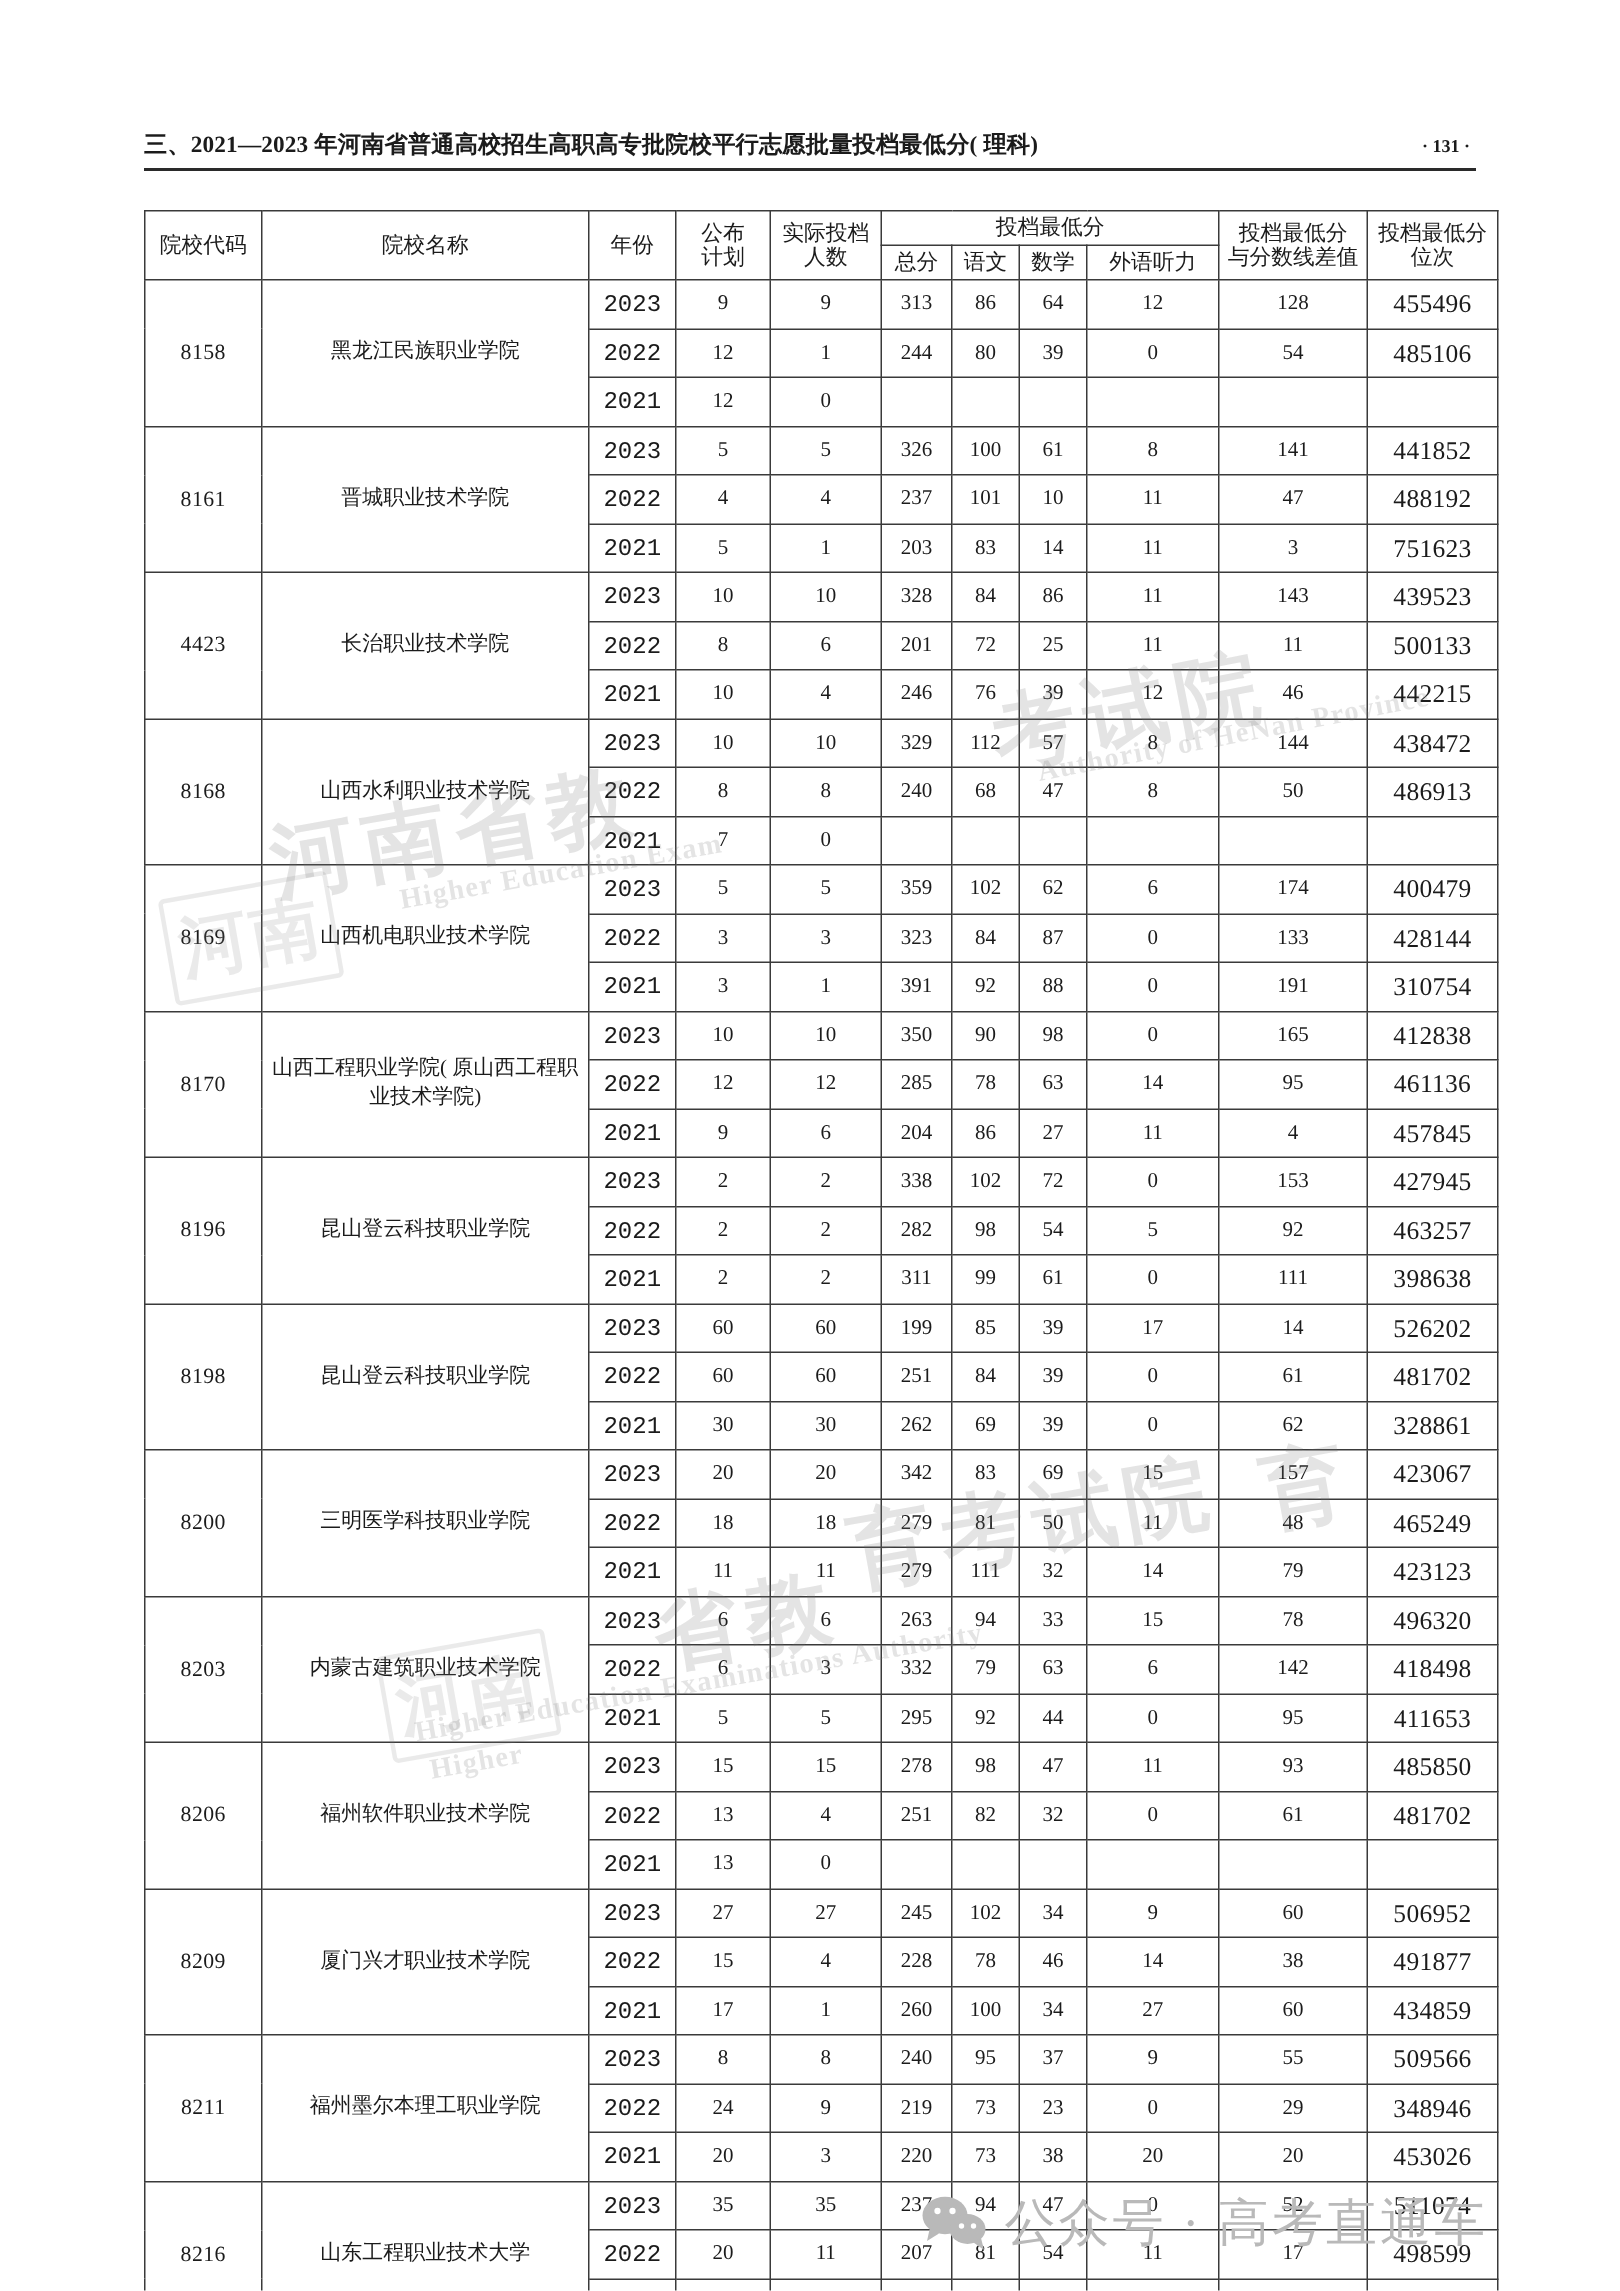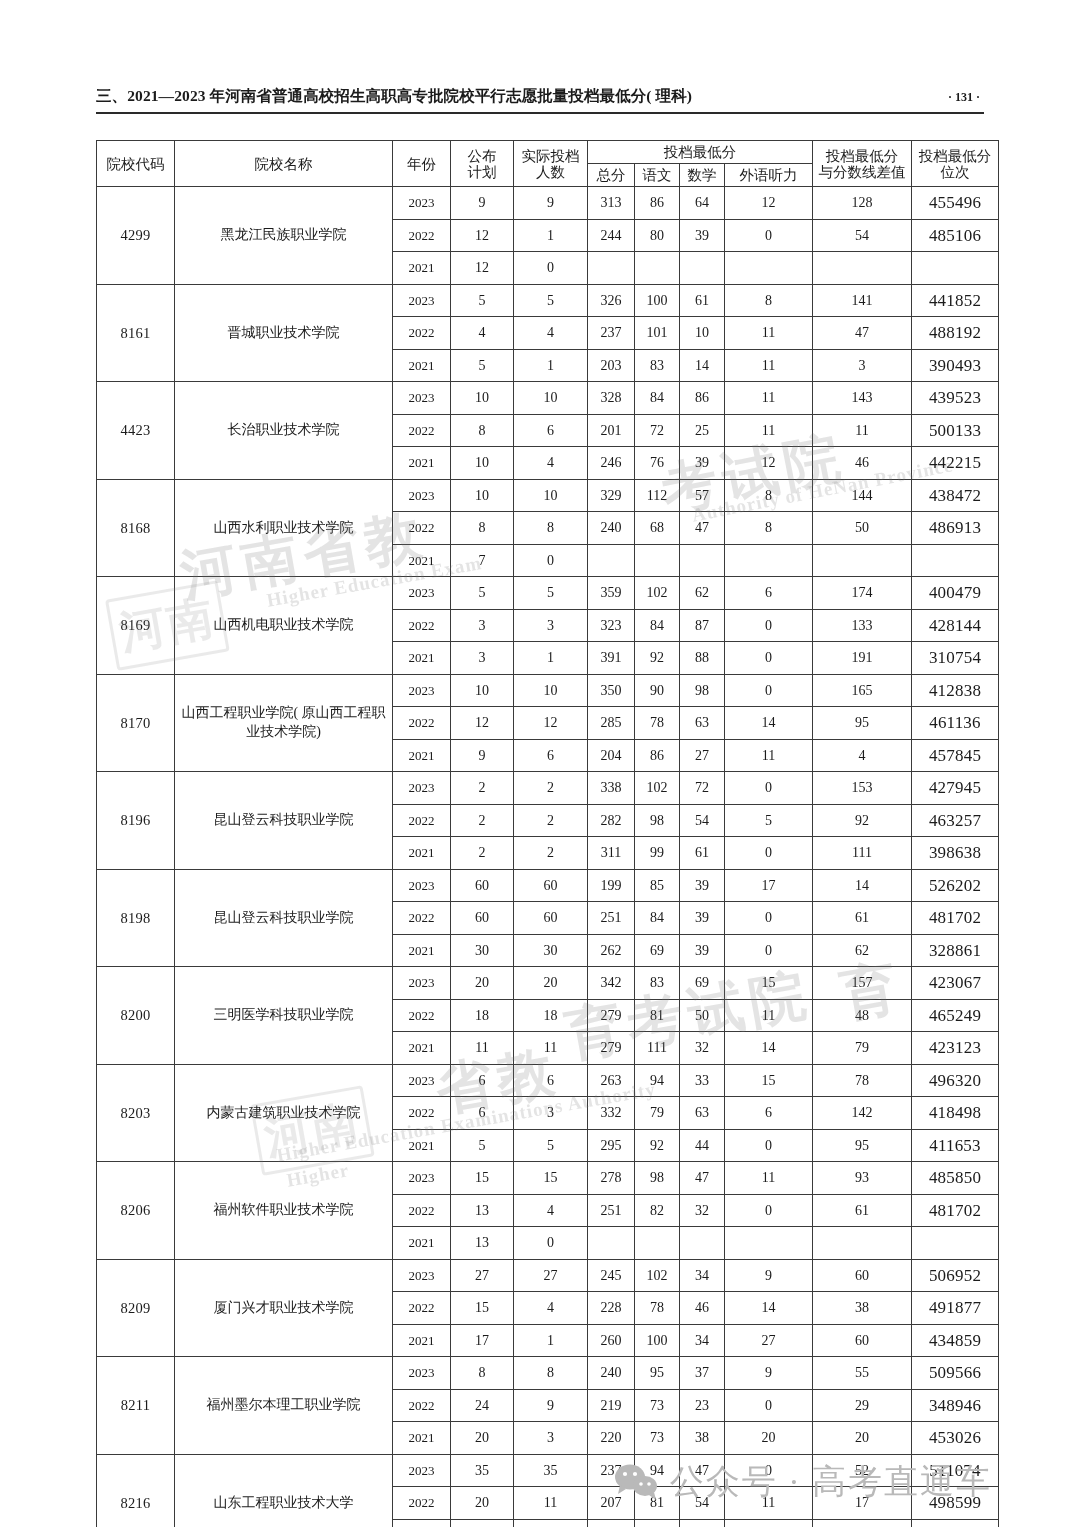--- a/index.html
+++ b/index.html
@@ -140,21 +140,21 @@
   td.code-cell {
     font-size: 14.5px;
     letter-spacing: 0.3px;
   }
   td.name-cell {
     text-align: left;
     padding: 2px 6px 2px 14px;
     font-size: 14px;
     line-height: 1.35;
   }
-  td.year-cell { font-size: 13px; }
+  td.year-cell { font-size: 16px; font-family: Liberation Mono, monospace; }
   td.num-cell  { font-size: 14px; }
   td.rank-cell { font-size: 17px; letter-spacing: 0.2px; }
   tbody tr { height: 32.5px; }
 
   
   .footer-brand {
     position: absolute;
     bottom: 22px;
     right: 88px;
     display: flex;
@@ -237,21 +237,21 @@
         </tr>
         <tr>
           <th class="th-sub">总分</th>
           <th class="th-sub">语文</th>
           <th class="th-sub">数学</th>
           <th class="th-sub">外语听力</th>
         </tr>
       </thead>
       <tbody id="table-body">
           <tr>
-            <td class="code-cell" rowspan="3">4299</td>
+            <td class="code-cell" rowspan="3">8158</td>
             <td class="name-cell" rowspan="3">黑龙江民族职业学院</td>
             <td class="year-cell">2023</td>
             <td class="num-cell">9</td>
             <td class="num-cell">9</td>
             <td class="num-cell">313</td>
             <td class="num-cell">86</td>
             <td class="num-cell">64</td>
             <td class="num-cell">12</td>
             <td class="num-cell">128</td>
             <td class="rank-cell">455496</td>
@@ -304,21 +304,21 @@
           </tr>
           <tr>
             <td class="year-cell">2021</td>
             <td class="num-cell">5</td>
             <td class="num-cell">1</td>
             <td class="num-cell">203</td>
             <td class="num-cell">83</td>
             <td class="num-cell">14</td>
             <td class="num-cell">11</td>
             <td class="num-cell">3</td>
-            <td class="rank-cell">390493</td>
+            <td class="rank-cell">751623</td>
           </tr>
           <tr>
             <td class="code-cell" rowspan="3">4423</td>
             <td class="name-cell" rowspan="3">长治职业技术学院</td>
             <td class="year-cell">2023</td>
             <td class="num-cell">10</td>
             <td class="num-cell">10</td>
             <td class="num-cell">328</td>
             <td class="num-cell">84</td>
             <td class="num-cell">86</td>

